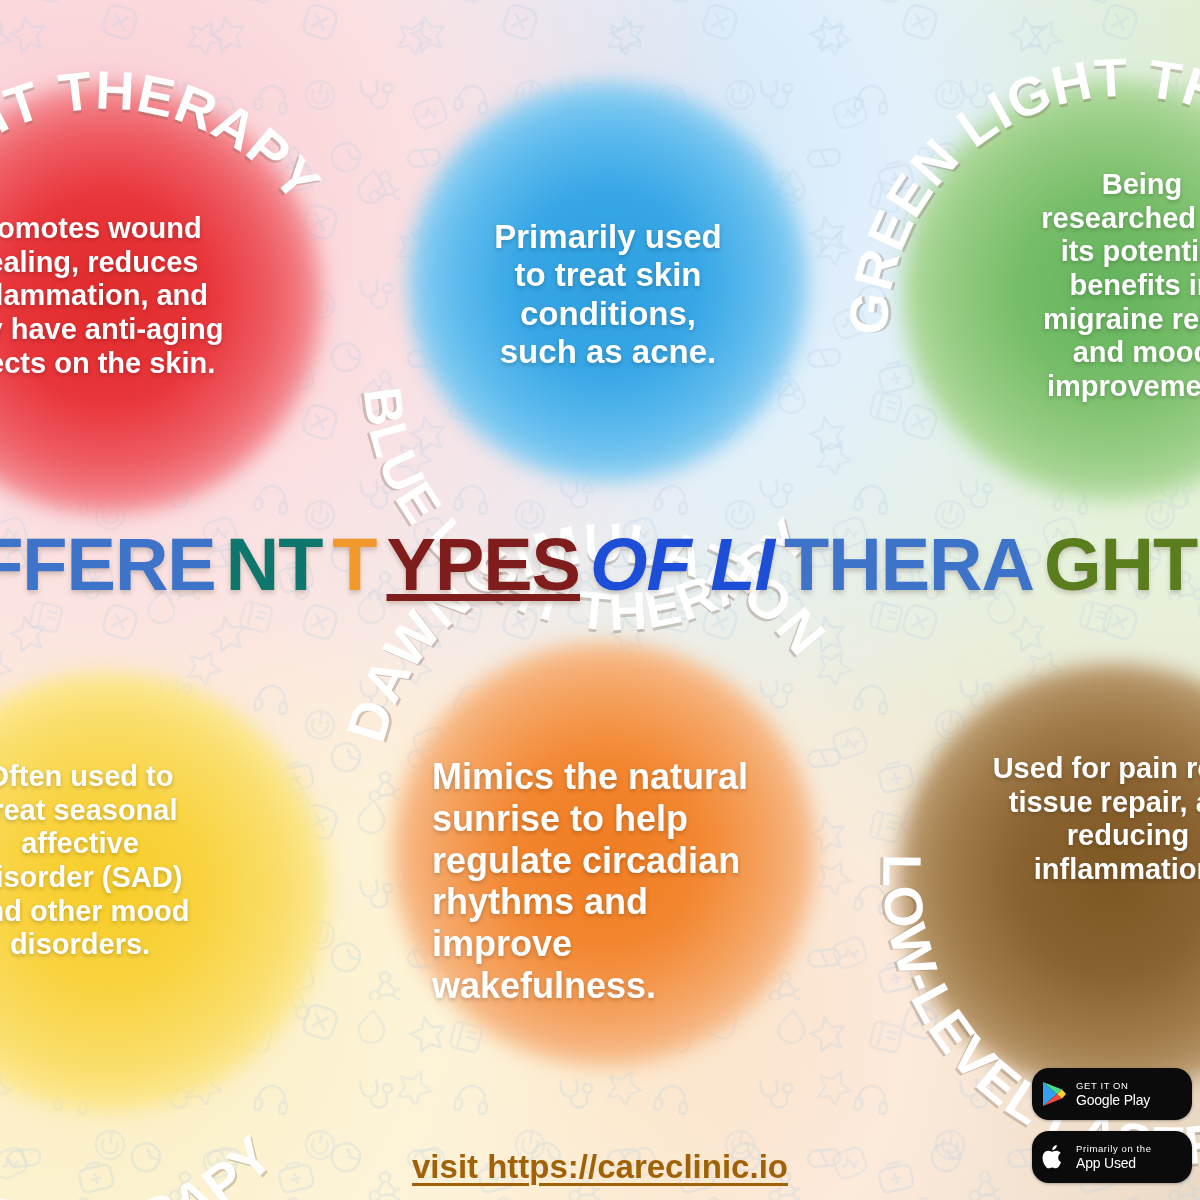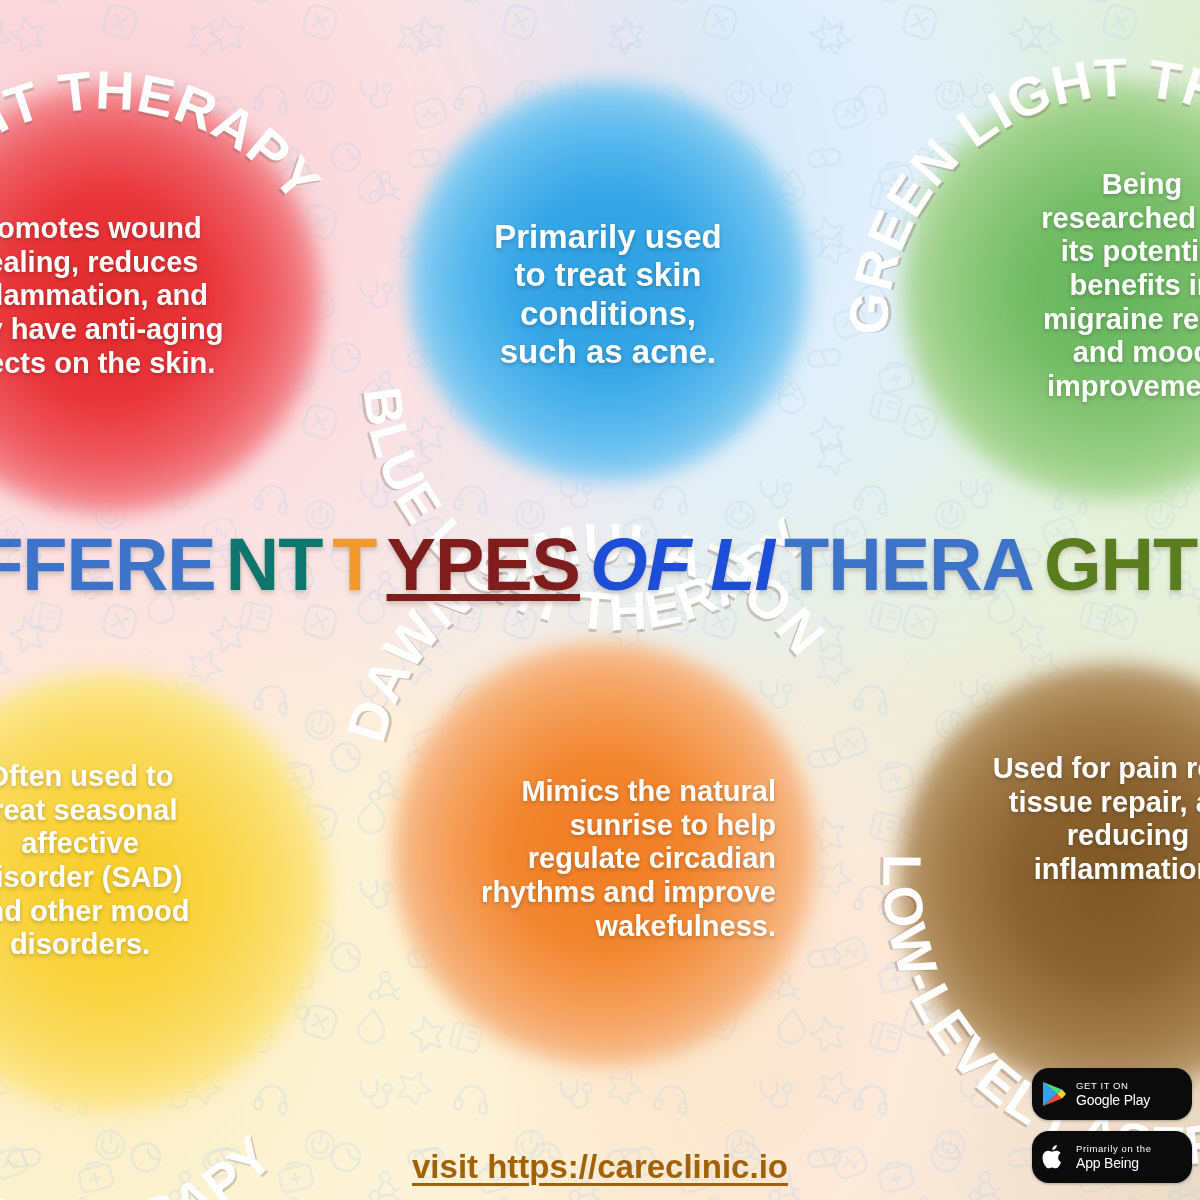--- a/index.html
+++ b/index.html
@@ -62,21 +62,21 @@
 
   
   .body-copy{
     position:absolute;color:#fff;font-weight:700;line-height:1.16;
     text-shadow:0 2px 4px rgba(0,0,0,.22);white-space:pre-line;
   }
   .bc-red   {left:-66px; top:212px; width:300px; font-size:29px; text-align:center;}
   .bc-blue  {left:448px; top:218px; width:320px; font-size:33px; text-align:center;}
   .bc-green {left:992px; top:168px; width:300px; font-size:29px; text-align:center;}
   .bc-yellow{left:-70px; top:760px; width:300px; font-size:29px; text-align:center;}
-  .bc-orange{left:432px; top:775px; width:344px; font-size:29px; text-align:right;}
+  .bc-orange{left:432px; top:756px; width:344px; font-size:36px; text-align:left;}
   .bc-brown {left:978px; top:752px; width:300px; font-size:29px; text-align:center;}
 
   
   .arc{position:absolute;pointer-events:none;}
   .arc svg{overflow:visible;display:block;}
   .arc text{
     font-family:"Liberation Sans",sans-serif;
     font-weight:700;fill:#ffffff;letter-spacing:1px;
     paint-order:stroke;
   }
@@ -330,19 +330,19 @@
       <span class="glyph">
         <svg width="26" height="30" viewBox="0 0 26 30">
           <path d="M17.2,15.6c0-3 2.4-4.4 2.5-4.5c-1.4-2-3.5-2.3-4.2-2.3c-1.8-.2-3.5,1-4.4,1c-.9,0-2.3-1-3.8-1
                    c-2,0-3.8,1.1-4.8,2.9c-2,3.6-.5,8.8 1.5,11.7c1,1.4 2.1,3 3.6,2.9c1.4-.1 2-.9 3.7-.9c1.7,0 2.2,.9 3.7,.9
                    c1.5,0 2.5-1.4 3.4-2.8c1.1-1.6 1.5-3.2 1.6-3.3C19.9,20.1 17.2,19 17.2,15.6z" fill="#ffffff"></path>
           <path d="M14.6,6.6c.8-1 1.3-2.3 1.2-3.6c-1.1,0-2.5,.8-3.3,1.7c-.7,.9-1.4,2.2-1.2,3.5C12.5,8.3 13.8,7.5 14.6,6.6z" fill="#ffffff"></path>
         </svg>
       </span>
       <span class="txt">
         <span class="small">Primarily on the</span>
-        <span class="big">App Being</span>
+        <span class="big">App Used</span>
       </span>
     </div>
 
   </div>
 
 </div>
 
 </body></html>

